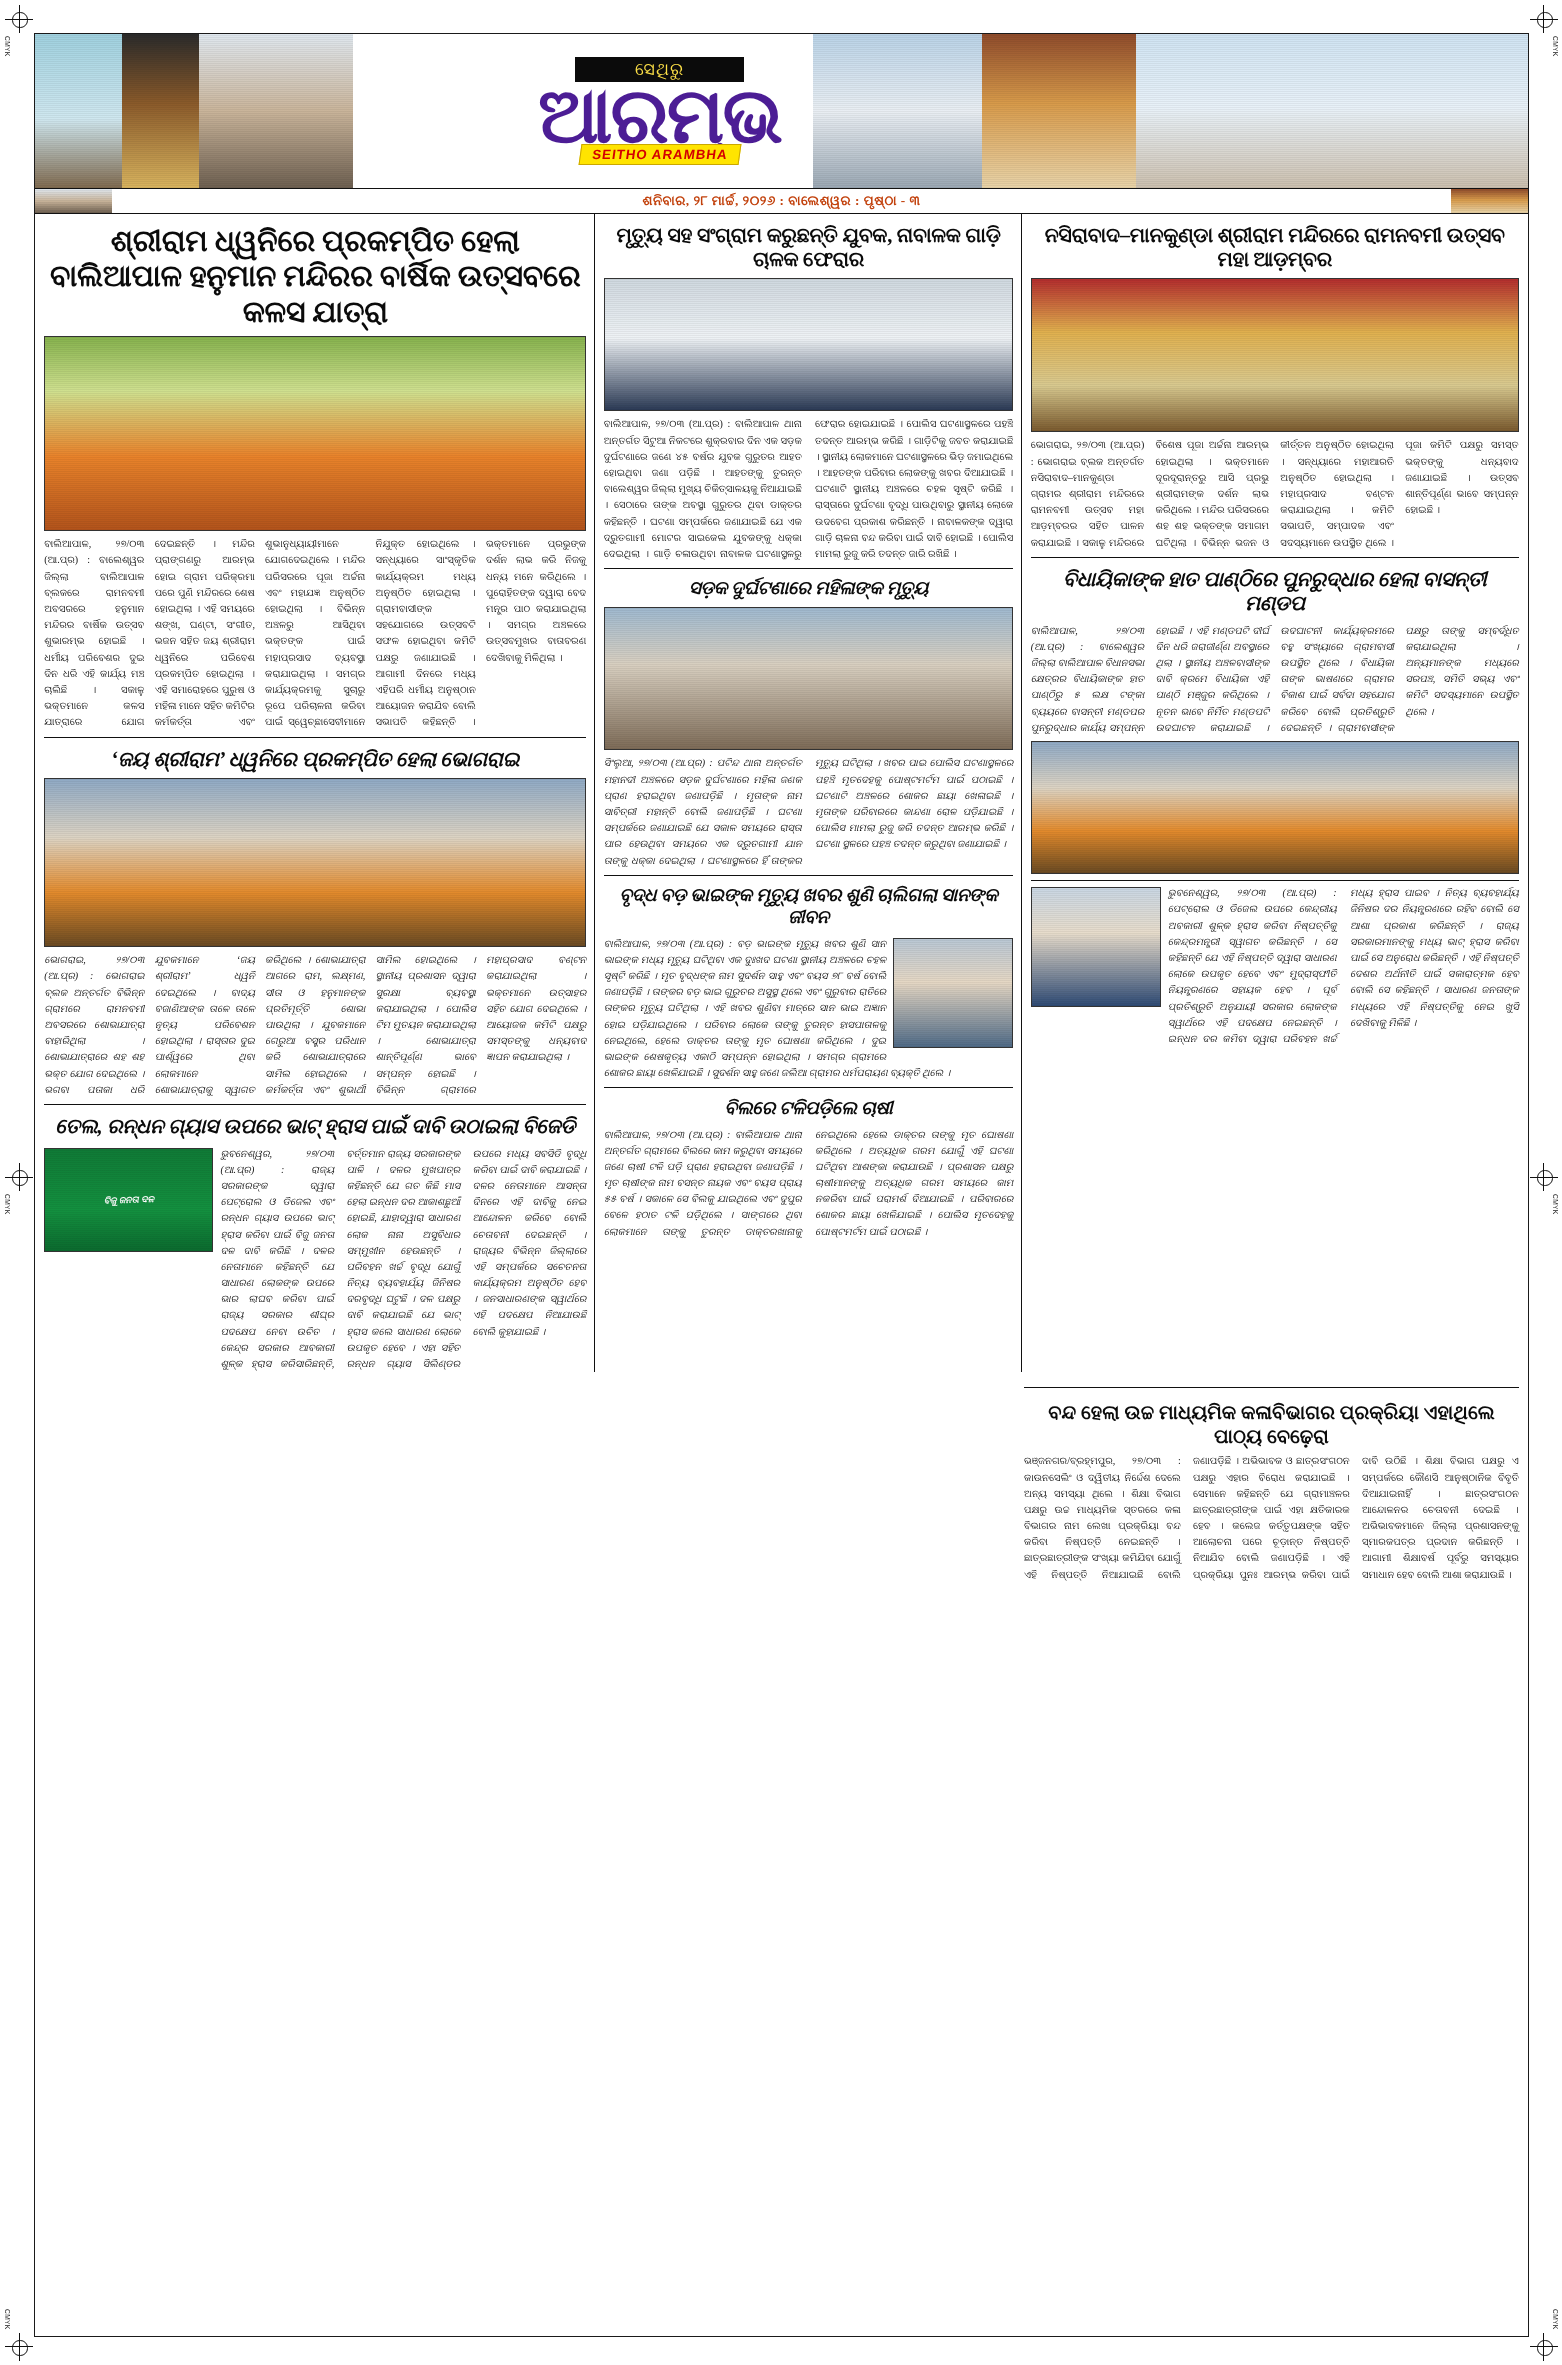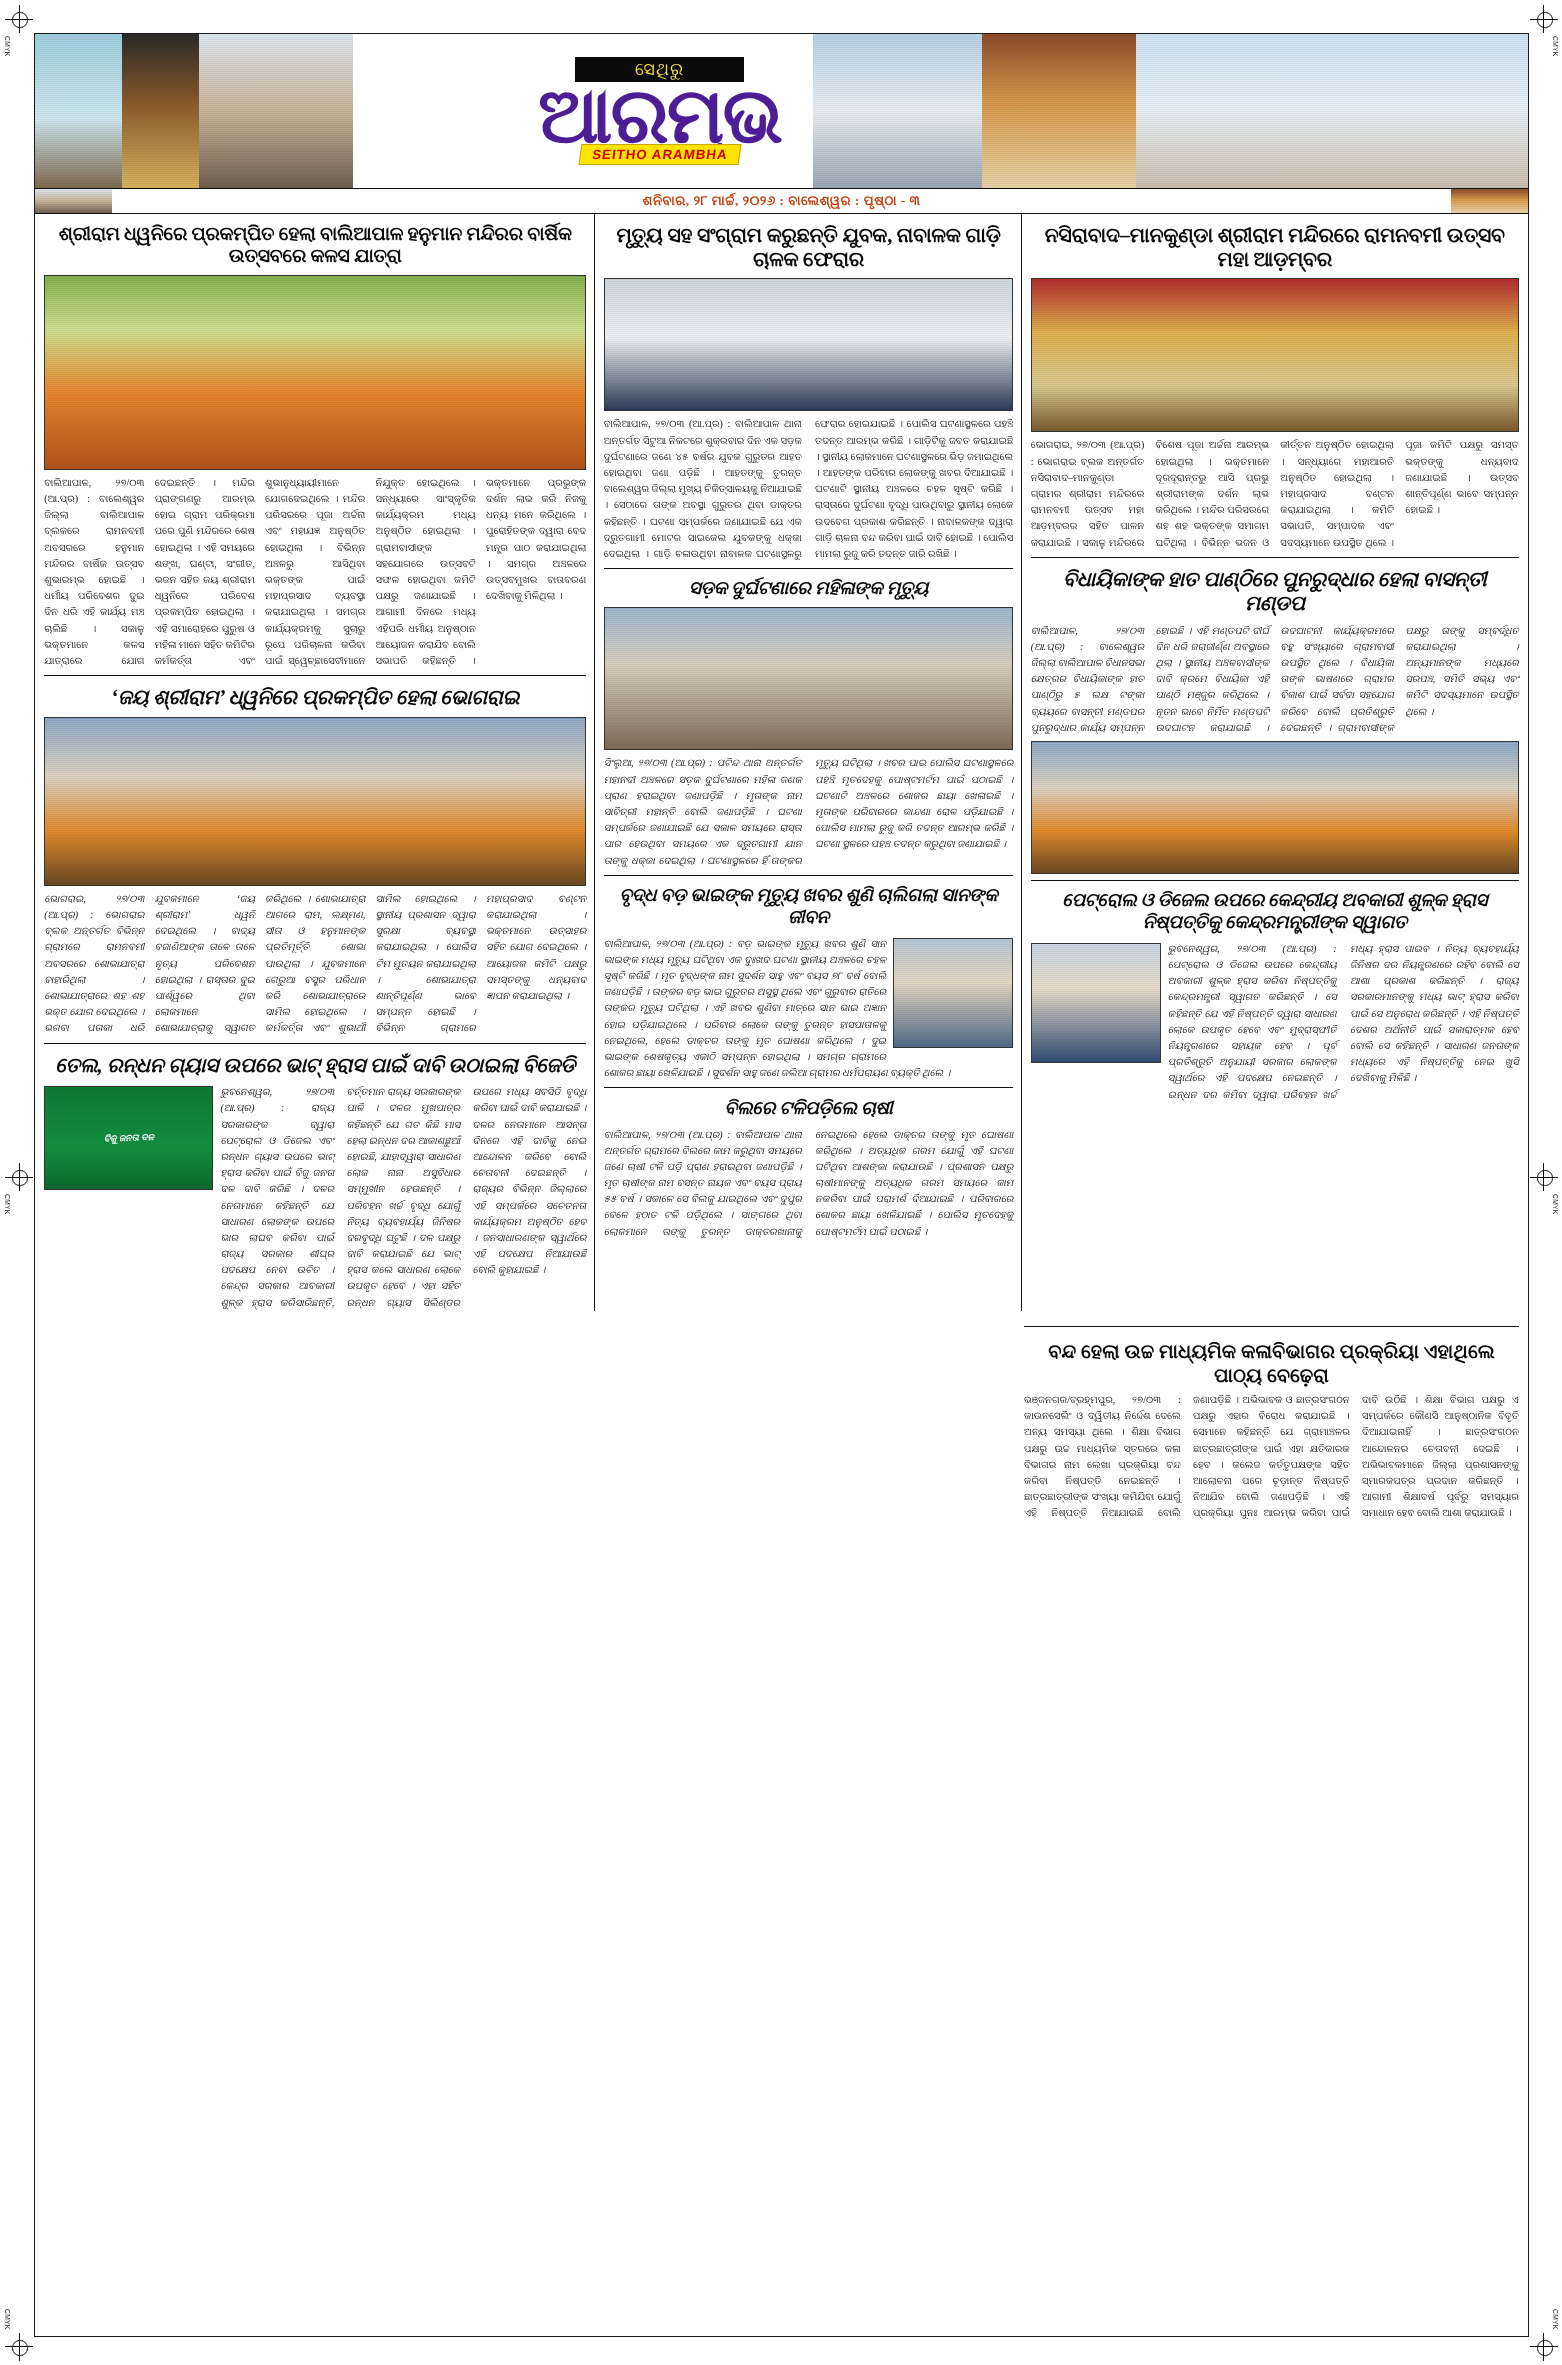--- a/index.html
+++ b/index.html
@@ -51,21 +51,21 @@
   .col-a{width:570px;padding:0 8.2px 0 9.2px;}
   .col-b{width:436px;padding:0 8.2px;border-left:0.5px solid #111;border-right:0.5px solid #111;}
   .col-c{width:515px;padding:0 9.2px 0 8.2px;}
 
   h1.hl{
     font-size:23.6px;line-height:1.18;font-weight:700;color:#0b0b0b;
     text-align:center;margin:9.2px 0 7.2px;letter-spacing:-0.3px;
   }
   h1.hl.sm{font-size:20.5px;}
   h1.hl.xs{font-size:18.4px;}
-  h1.hl.lead{font-size:19px;}
+  h1.hl.lead{font-size:30px;}
   .rule{height:1px;background:#111;margin:6.1px 0 0;}
 
   .photo{width:100%;border:0.5px solid #333;box-sizing:border-box;display:block;margin:3.1px 0 5.1px;}
 
   .bodytxt{
     font-size:10px;line-height:1.62;color:#111;text-align:justify;
     -webkit-hyphens:auto;hyphens:auto;word-break:break-word;
   }
   .multi2{column-count:2;column-gap:13.3px;column-rule:0;}
   .multi3{column-count:3;column-gap:12.3px;}
@@ -256,21 +256,20 @@
 
         <article class="sec">
           <h1 class="hl sm">ବିଧାୟିକାଙ୍କ ହାତ ପାଣ୍ଠିରେ ପୁନରୁଦ୍ଧାର ହେଲା ବାସନ୍ତୀ ମଣ୍ଡପ</h1>
           <div class="bodytxt multi4" style="margin-bottom:5.1px;">ବାଲିଆପାଳ, ୨୭/୦୩ (ଆ.ପ୍ର) : ବାଲେଶ୍ୱର ଜିଲ୍ଲା ବାଲିଆପାଳ ବିଧାନସଭା କ୍ଷେତ୍ରର ବିଧାୟିକାଙ୍କ ହାତ ପାଣ୍ଠିରୁ ୫ ଲକ୍ଷ ଟଙ୍କା ବ୍ୟୟରେ ବାସନ୍ତୀ ମଣ୍ଡପର ପୁନରୁଦ୍ଧାର କାର୍ଯ୍ୟ ସମ୍ପନ୍ନ ହୋଇଛି । ଏହି ମଣ୍ଡପଟି ଦୀର୍ଘ ଦିନ ଧରି ଜରାଜୀର୍ଣ୍ଣ ଅବସ୍ଥାରେ ଥିଲା । ସ୍ଥାନୀୟ ଅଞ୍ଚଳବାସୀଙ୍କ ଦାବି କ୍ରମେ ବିଧାୟିକା ଏହି ପାଣ୍ଠି ମଞ୍ଜୁର କରିଥିଲେ । ନୂତନ ଭାବେ ନିର୍ମିତ ମଣ୍ଡପଟି ଉଦଘାଟନ କରାଯାଇଛି । ଉଦଘାଟନୀ କାର୍ଯ୍ୟକ୍ରମରେ ବହୁ ସଂଖ୍ୟାରେ ଗ୍ରାମବାସୀ ଉପସ୍ଥିତ ଥିଲେ । ବିଧାୟିକା ତାଙ୍କ ଭାଷଣରେ ଗ୍ରାମର ବିକାଶ ପାଇଁ ସର୍ବଦା ସହଯୋଗ କରିବେ ବୋଲି ପ୍ରତିଶ୍ରୁତି ଦେଇଛନ୍ତି । ଗ୍ରାମବାସୀଙ୍କ ପକ୍ଷରୁ ତାଙ୍କୁ ସମ୍ବର୍ଦ୍ଧିତ କରାଯାଇଥିଲା । ଅନ୍ୟମାନଙ୍କ ମଧ୍ୟରେ ସରପଞ୍ଚ, ସମିତି ସଭ୍ୟ ଏବଂ କମିଟି ସଦସ୍ୟମାନେ ଉପସ୍ଥିତ ଥିଲେ ।</div>
           <div class="ph pic-group imgnoise photo" style="height:133px;"></div>
         </article>
 
         <div class="rule"></div>
 
         <article class="sec">
-          <h1 class="hl xs">ପେଟ୍ରୋଲ ଓ ଡିଜେଲ ଉପରେ କେନ୍ଦ୍ରୀୟ ଅବକାରୀ ଶୁଳ୍କ ହ୍ରାସ ନିଷ୍ପତ୍ତିକୁ କେନ୍ଦ୍ରମନ୍ତ୍ରୀଙ୍କ ସ୍ୱାଗତ</h1>
           <div class="portrait-l ph pic-portraitB imgnoise" style="height:118px;"></div>
           <div class="bodytxt multi2">ଭୁବନେଶ୍ୱର, ୨୭/୦୩ (ଆ.ପ୍ର) : ପେଟ୍ରୋଲ ଓ ଡିଜେଲ ଉପରେ କେନ୍ଦ୍ରୀୟ ଅବକାରୀ ଶୁଳ୍କ ହ୍ରାସ କରିବା ନିଷ୍ପତ୍ତିକୁ କେନ୍ଦ୍ରମନ୍ତ୍ରୀ ସ୍ୱାଗତ କରିଛନ୍ତି । ସେ କହିଛନ୍ତି ଯେ ଏହି ନିଷ୍ପତ୍ତି ଦ୍ୱାରା ସାଧାରଣ ଲୋକେ ଉପକୃତ ହେବେ ଏବଂ ମୁଦ୍ରାସ୍ଫୀତି ନିୟନ୍ତ୍ରଣରେ ସହାୟକ ହେବ । ପୂର୍ବ ପ୍ରତିଶ୍ରୁତି ଅନୁଯାୟୀ ସରକାର ଲୋକଙ୍କ ସ୍ୱାର୍ଥରେ ଏହି ପଦକ୍ଷେପ ନେଇଛନ୍ତି । ଇନ୍ଧନ ଦର କମିବା ଦ୍ୱାରା ପରିବହନ ଖର୍ଚ୍ଚ ମଧ୍ୟ ହ୍ରାସ ପାଇବ । ନିତ୍ୟ ବ୍ୟବହାର୍ଯ୍ୟ ଜିନିଷର ଦର ନିୟନ୍ତ୍ରଣରେ ରହିବ ବୋଲି ସେ ଆଶା ପ୍ରକାଶ କରିଛନ୍ତି । ରାଜ୍ୟ ସରକାରମାନଙ୍କୁ ମଧ୍ୟ ଭାଟ୍ ହ୍ରାସ କରିବା ପାଇଁ ସେ ଅନୁରୋଧ କରିଛନ୍ତି । ଏହି ନିଷ୍ପତ୍ତି ଦେଶର ଅର୍ଥନୀତି ପାଇଁ ସକାରାତ୍ମକ ହେବ ବୋଲି ସେ କହିଛନ୍ତି । ସାଧାରଣ ଜନତାଙ୍କ ମଧ୍ୟରେ ଏହି ନିଷ୍ପତ୍ତିକୁ ନେଇ ଖୁସି ଦେଖିବାକୁ ମିଳିଛି ।</div>
           <div class="clr"></div>
         </article>
 
       </div>
     </div>
 
     <div class="band" style="margin-left:989px;margin-right:9.2px;">
       <div class="spanhead">ବନ୍ଦ ହେଲା ଉଚ୍ଚ ମାଧ୍ୟମିକ କଳାବିଭାଗର ପ୍ରକ୍ରିୟା ଏହାଥିଲେ ପାଠ୍ୟ ବେଢ଼େରା</div>

